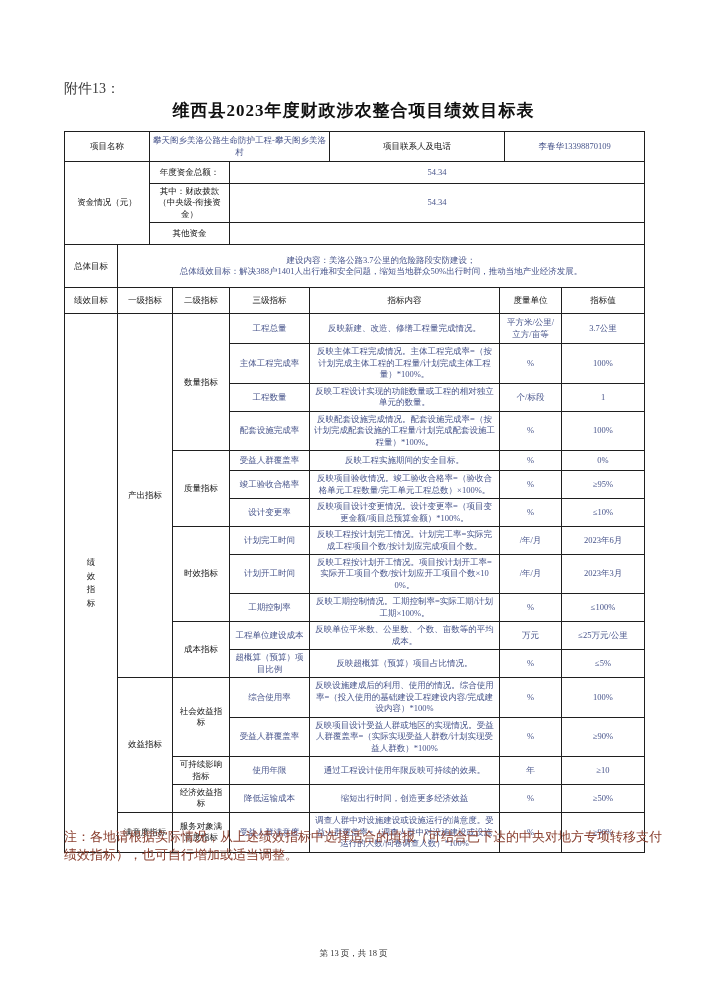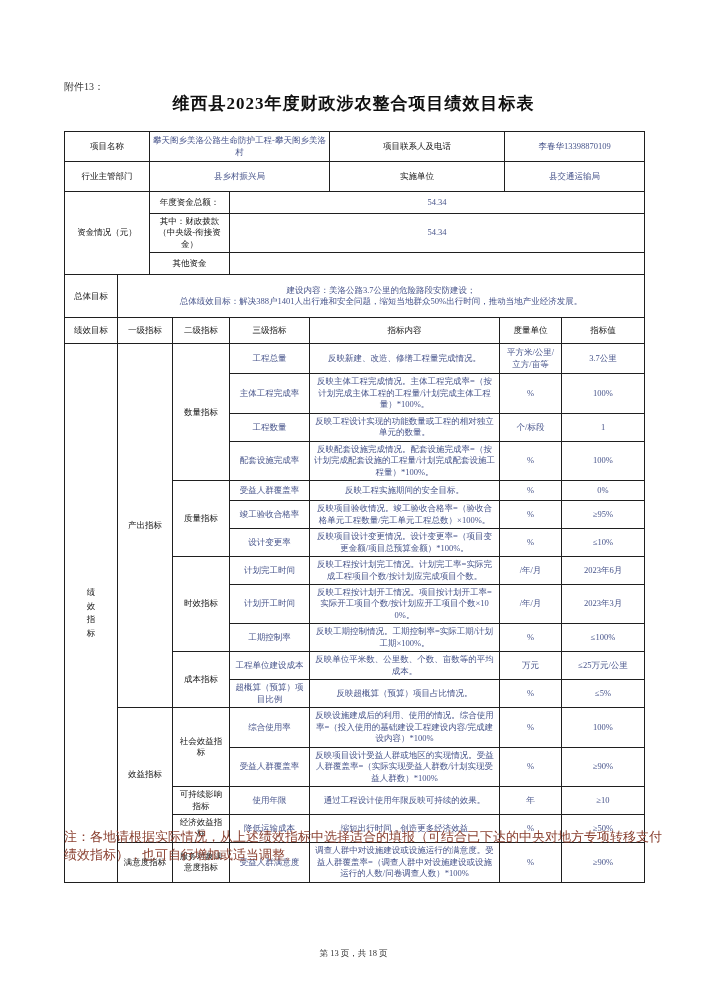--- a/index.html
+++ b/index.html
@@ -1,22 +1,22 @@
 <!DOCTYPE html>
 <html lang="zh"><head>
 <meta charset="utf-8">
 <style>
   html,body{margin:0;padding:0;background:#ffffff;}
   body{
     width:707px;height:999px;position:relative;overflow:hidden;
     font-family:"Liberation Serif","DejaVu Serif",serif;
     color:#1a1a1a;
   }
-  .attach{position:absolute;top:80px;left:64px;font-size:10px;color:#3a3a3a;}
-  .title{position:absolute;top:92px;left:0;width:707px;text-align:center;
+  .attach{position:absolute;top:80px;left:64px;font-size:14px;color:#3a3a3a;}
+  .title{position:absolute;top:99px;left:0;width:707px;text-align:center;
          font-size:17px;font-weight:bold;letter-spacing:1px;color:#101010;}
   .doc{position:absolute;top:132px;left:64px;width:580px;}
   table{border-collapse:collapse;table-layout:fixed;width:580px;margin-top:-1px;}
   td,th{border:1px solid #1f1f1f;font-size:8.5px;font-weight:normal;
         padding:2px 3px;text-align:center;vertical-align:middle;
         line-height:1.35;overflow-wrap:anywhere;word-break:break-all;}
   .lbl{font-weight:normal;color:#141414;}
   .val{color:#46538a;}
   .goalbox{color:#46538a;text-align:center;padding:2px 4px;}
   .vert{width:11px;margin:0 auto;line-height:1.6;font-weight:normal;color:#141414;}
@@ -40,26 +40,20 @@
         <col style="width:175px">
         <col style="width:140px">
       </colgroup>
     <tbody>
         <tr style="height:30px">
       <td class="lbl">项目名称</td>
       <td class="val">攀天阁乡美洛公路生命防护工程-攀天阁乡美洛村</td>
       <td class="lbl">项目联系人及电话</td>
       <td class="val">李春华13398870109</td>
     </tr>
-    <tr style="height:30px">
-      <td class="lbl">行业主管部门</td>
-      <td class="val">县乡村振兴局</td>
-      <td class="lbl">实施单位</td>
-      <td class="val">县交通运输局</td>
-    </tr>
   </tbody>
     </table>
 
   <table>
     <colgroup>
         <col style="width:85px">
         <col style="width:80px">
         <col style="width:415px">
       </colgroup>
     <tbody>

